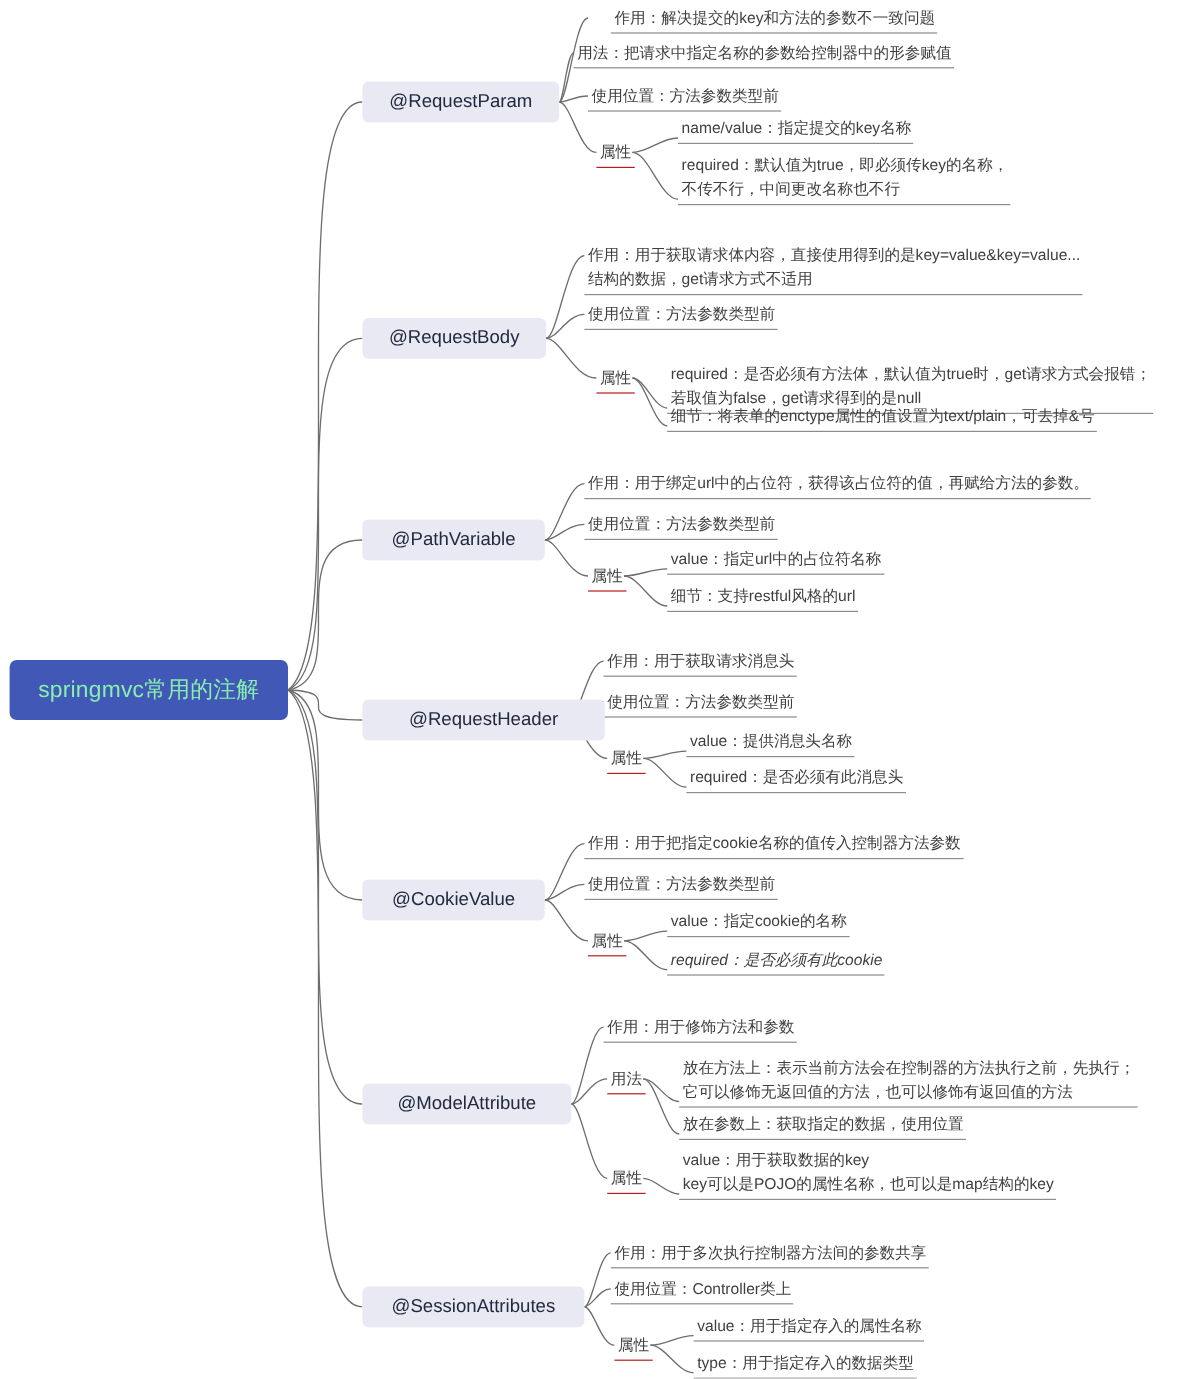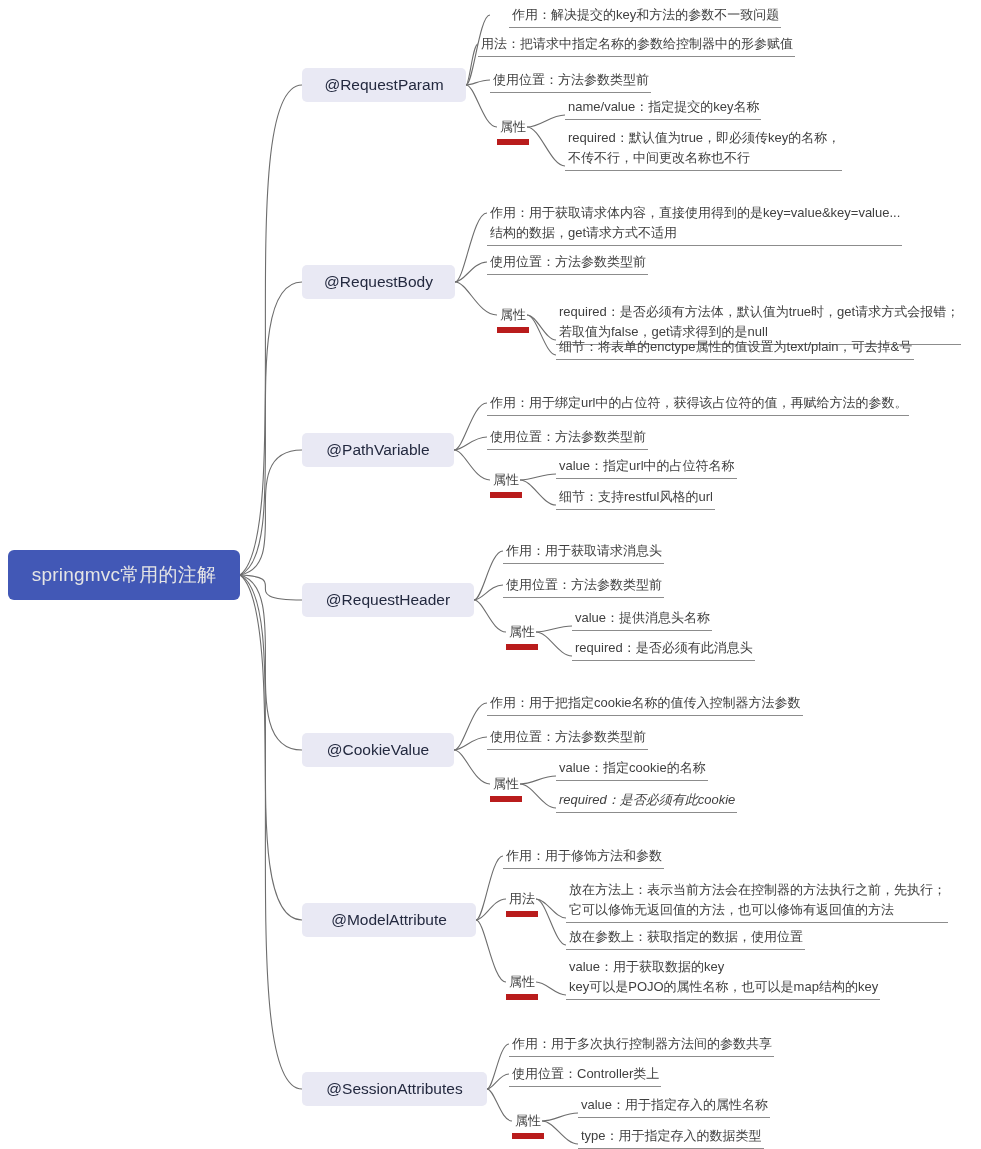--- a/index.html
+++ b/index.html
@@ -23,21 +23,21 @@
   }
   
   .root-node {
     position: absolute;
     left: 8px;
     top: 550px;
     width: 232px;
     height: 50px;
     background: #4258b6;
     border-radius: 6px;
-    color: #e5e5e5;
+    color: #86efac;
     font-size: 19px;
     display: flex;
     align-items: center;
     justify-content: center;
     letter-spacing: .2px;
     z-index: 3;
   }
   
   .branch-node {
     position: absolute;
@@ -65,21 +65,21 @@
     z-index: 2;
   }
   
   .midleaf {
     position: absolute;
     font-size: 13px;
     line-height: 20px;
     color: #3f3f3f;
     white-space: pre;
     padding: 0 3px 2px 3px;
-    border-bottom: 6px solid #b91c1c;
+    border-bottom: 1px solid #b91c1c;
     z-index: 2;
   }
 </style>
 </head>
 <body>
 
 <div id="canvas">
 
   <svg id="wires" viewBox="0 0 981 1149" xmlns="http://www.w3.org/2000/svg">
       <path d="M 240 575 C 295 535.8, 232 85, 302 85" fill="none" stroke="#6d6d6d" stroke-width="1.1"></path>
@@ -154,21 +154,21 @@
 若取值为false，get请求得到的是null</div>
       <div class="leaf" style="left: 556px; top: 337px;">细节：将表单的enctype属性的值设置为text/plain，可去掉&amp;号</div>
       <div class="branch-node" style="left: 302px; top: 433px; width: 152px;">
         <span>@PathVariable</span>
       </div>
       <div class="leaf" style="left: 487px; top: 393px;">作用：用于绑定url中的占位符，获得该占位符的值，再赋给方法的参数。</div>
       <div class="leaf" style="left: 487px; top: 427px;">使用位置：方法参数类型前</div>
       <div class="midleaf" style="left: 490px; top: 470px;">属性</div>
       <div class="leaf" style="left: 556px; top: 456px;">value：指定url中的占位符名称</div>
       <div class="leaf" style="left: 556px; top: 487px;">细节：支持restful风格的url</div>
-      <div class="branch-node" style="left: 302px; top: 583px; width: 172px;">
+      <div class="branch-node" style="left: 302px; top: 583px; width: 202px;">
         <span>@RequestHeader</span>
       </div>
       <div class="leaf" style="left: 503px; top: 541px;">作用：用于获取请求消息头</div>
       <div class="leaf" style="left: 503px; top: 575px;">使用位置：方法参数类型前</div>
       <div class="midleaf" style="left: 506px; top: 622px;">属性</div>
       <div class="leaf" style="left: 572px; top: 608px;">value：提供消息头名称</div>
       <div class="leaf" style="left: 572px; top: 638px;">required：是否必须有此消息头</div>
       <div class="branch-node" style="left: 302px; top: 733px; width: 152px;">
         <span>@CookieValue</span>
       </div>

